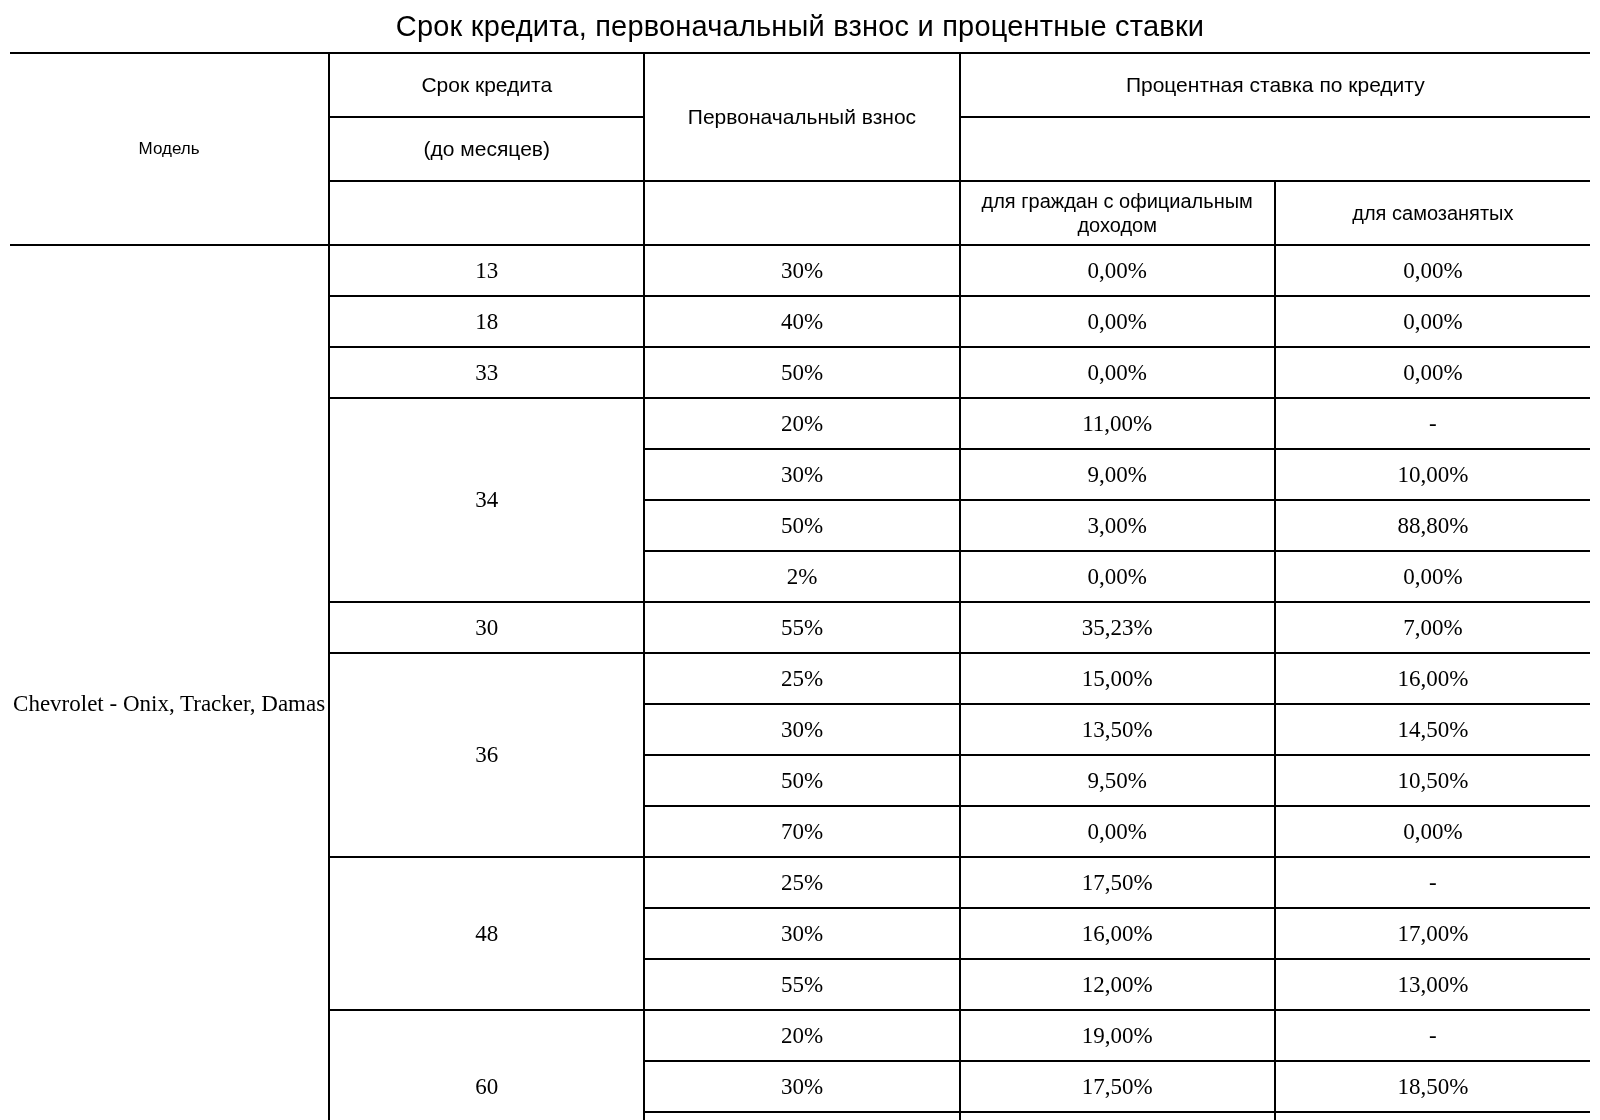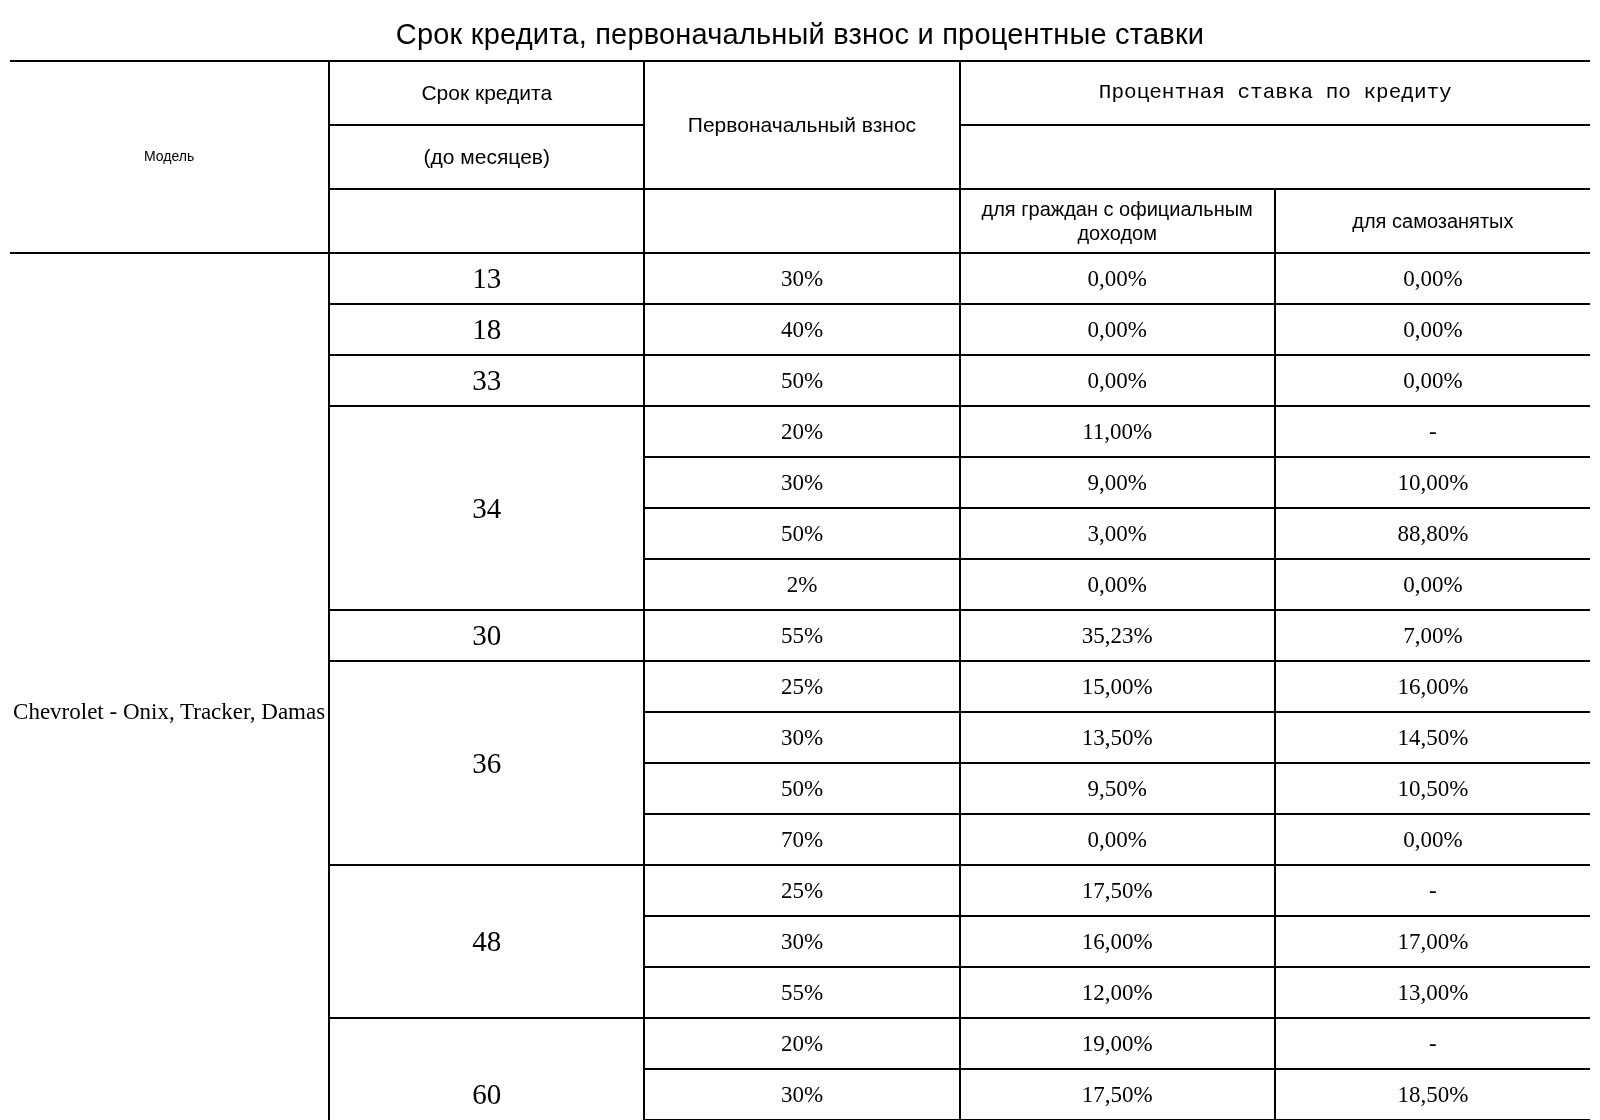--- a/index.html
+++ b/index.html
@@ -11,21 +11,21 @@
     width: 1600px;
     height: 1120px;
     font-family: "Liberation Serif", serif;
     color: #000000;
     overflow: hidden;
   }
   .sheet {
     width: 1600px;
     height: 1120px;
     box-sizing: border-box;
-    padding: 8px 10px;
+    padding: 0 10px;
   }
   table.credit-table {
     border-collapse: collapse;
     table-layout: fixed;
     width: 1580px;
     margin: 0;
   }
   table.credit-table td,
   table.credit-table th {
     border: 2px solid #000000;
@@ -45,51 +45,50 @@
     border-top: none !important;
   }
   .hdr {
     font-family: "Liberation Sans", sans-serif;
     font-weight: bold;
     font-size: 21px;
     line-height: 1.22;
     padding: 6px 6px;
   }
   .hdr-model {
-    font-size: 14px;
+    font-size: 17px;
   }
   .hdr-term-top {
     height: 62px;
   }
   .hdr-term-bottom {
     height: 62px;
   }
   .hdr-rate-top {
     height: 62px;
-    font-family: Liberation Mono, monospace;
   }
   .hdr-sub {
     height: 62px;
     font-size: 20px;
     line-height: 1.2;
   }
   .model-cell {
     font-family: "Liberation Serif", serif;
     font-size: 23px;
     line-height: 1.3;
     padding: 0 8px;
   }
   .data-cell {
     font-family: "Liberation Serif", serif;
     font-size: 23px;
     height: 49px;
   }
   .term-cell {
     font-family: "Liberation Serif", serif;
-    font-size: 29px;
+    font-size: 23px;
   }
   col.c-model { width: 318px; }
   col.c-term  { width: 314px; }
   col.c-down  { width: 314px; }
   col.c-off   { width: 314px; }
   col.c-self  { width: 314px; }
   .no-left { border-left: none !important; }
   .no-right { border-right: none !important; }
   .no-bottom { border-bottom: none !important; }
 </style>

